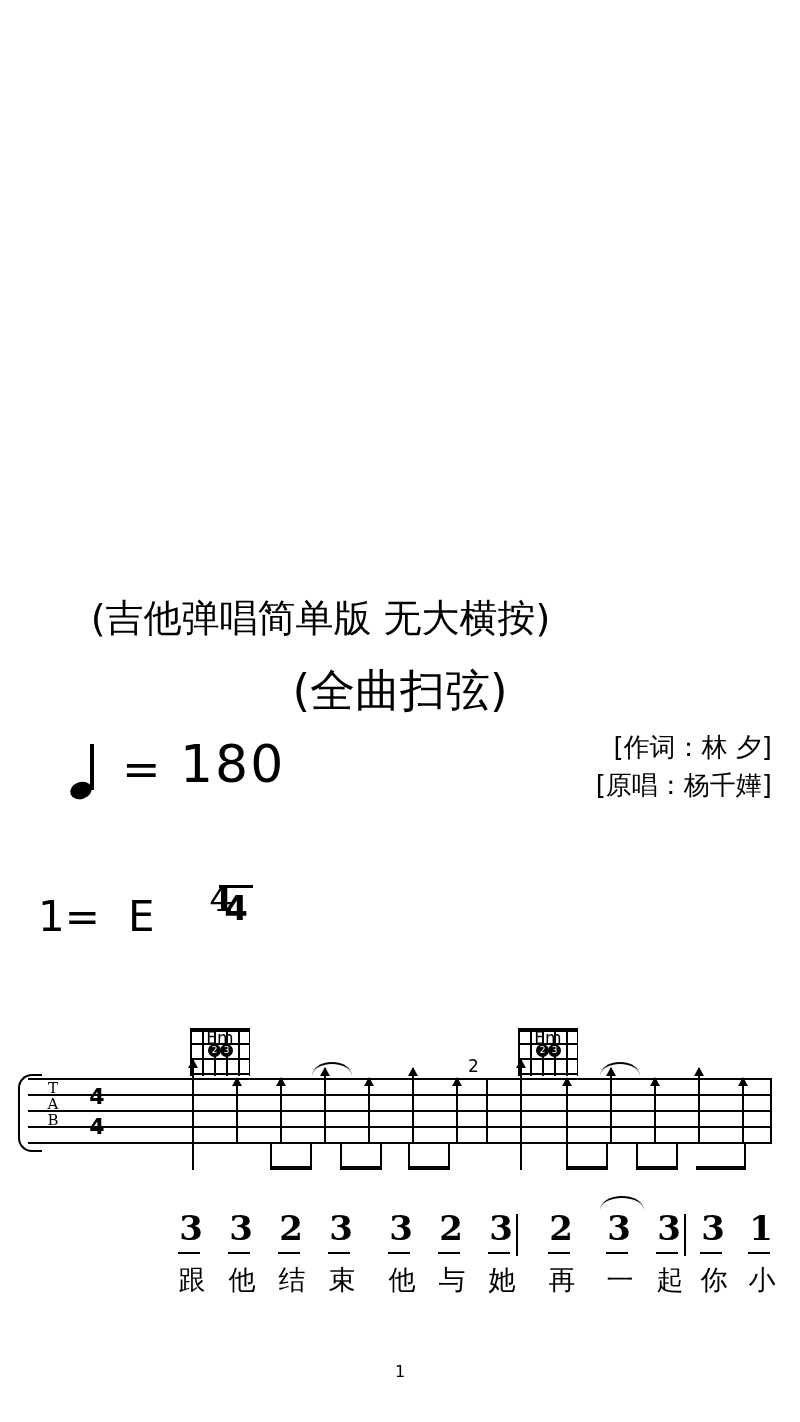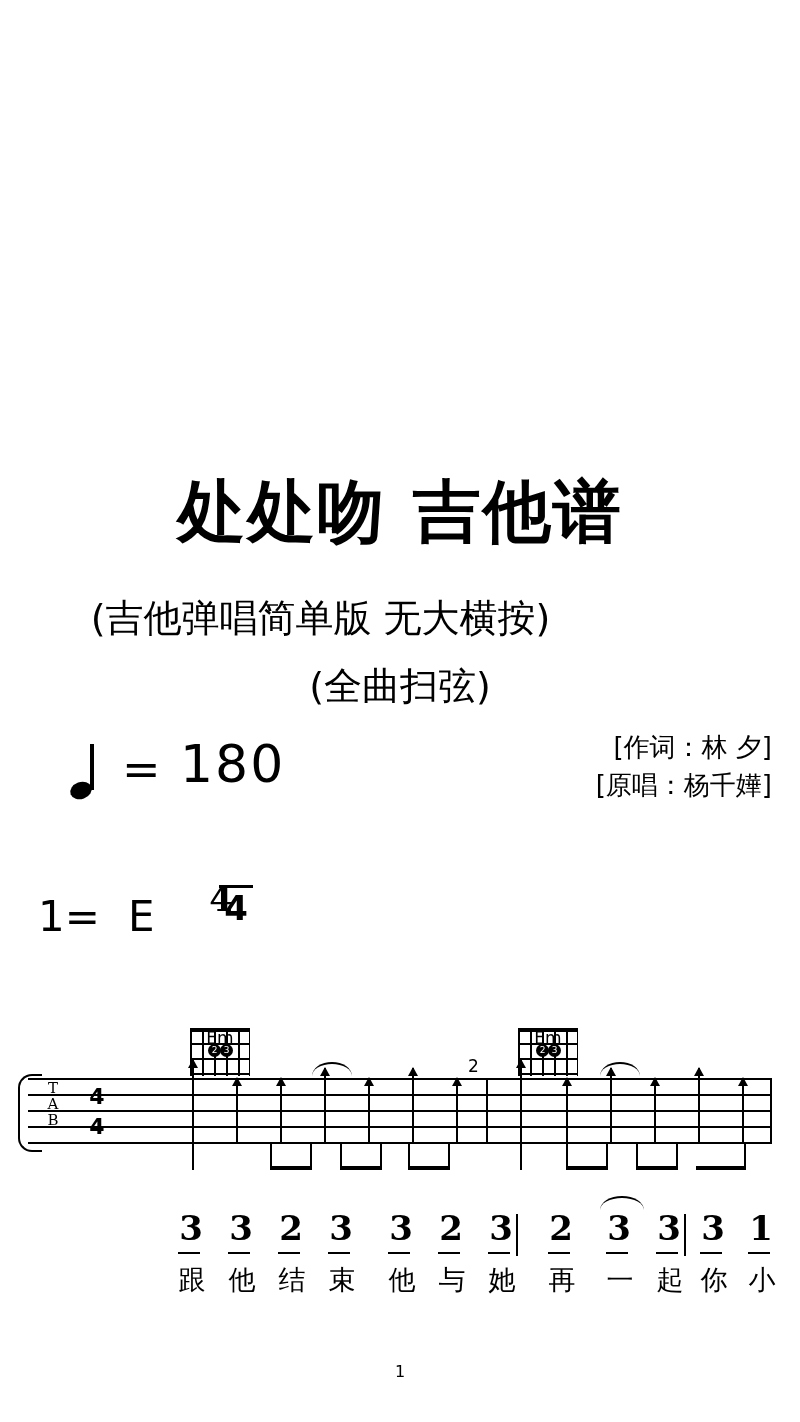--- a/index.html
+++ b/index.html
@@ -42,21 +42,21 @@
     font-family: "DejaVu Sans", sans-serif;
     font-size: 38px;
     line-height: 1.1;
   }
   .subtitle2 {
     position: absolute;
     left: 0; top: 666px;
     width: 800px;
     text-align: center;
     font-family: "DejaVu Sans", sans-serif;
-    font-size: 38px;
+    font-size: 45px;
     line-height: 1.1;
   }
 
   
   .tempo {
     position: absolute;
     left: 60px; top: 730px;
     width: 300px;
     height: 80px;
   }
@@ -326,21 +326,20 @@
     text-align: center;
     font-size: 16px;
     font-family: "DejaVu Sans", sans-serif;
   }
 </style>
 </head>
 <body>
 
 <div class="sheet">
 
-  <div class="title">处处吻 吉他谱</div>
   <div class="subtitle1">(吉他弹唱简单版 无大横按)</div>
   <div class="subtitle2">(全曲扫弦)</div>
 
   <div class="tempo">
     <div class="tempo-note">
       <div class="head"></div>
       <div class="stem"></div>
     </div>
     <div class="tempo-eq">=</div>
     <div class="tempo-val">180</div>

